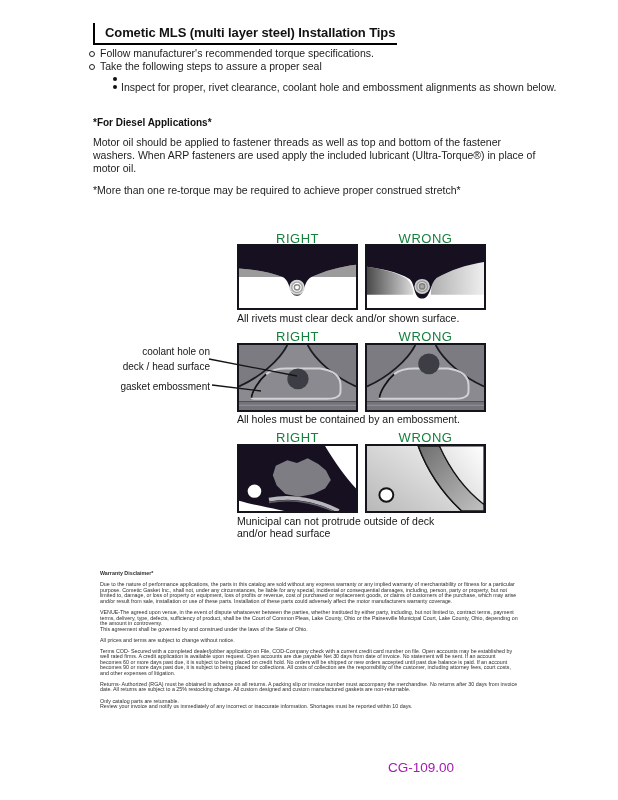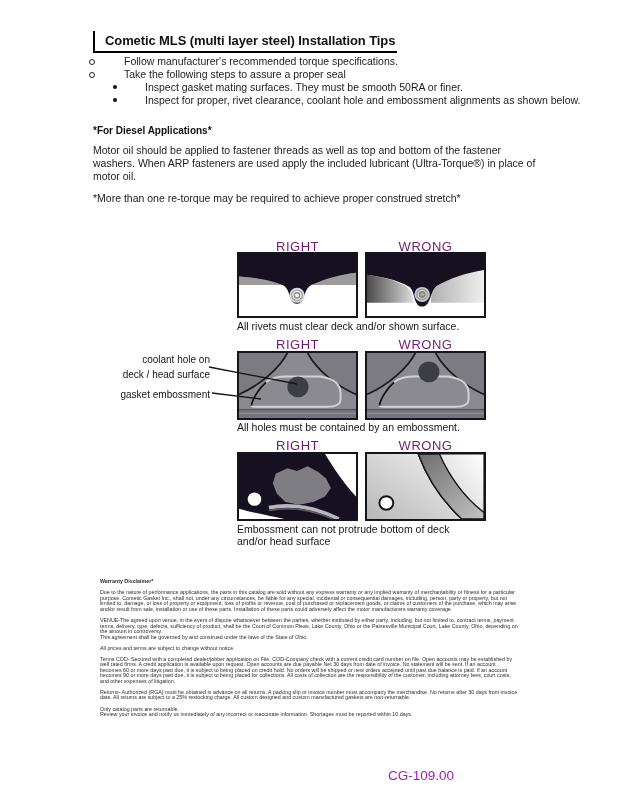--- a/index.html
+++ b/index.html
@@ -1,37 +1,37 @@
 <!DOCTYPE html>
 <html><head>
 <meta charset="utf-8">
 <style>
   html,body{margin:0;padding:0;background:#fff;}
   .page{position:relative;width:618px;height:780px;background:#ffffff;
-        font-family:"Liberation Sans","DejaVu Sans",sans-serif;color:#1c1c1c;overflow:hidden;margin-top:8px;}
+        font-family:"Liberation Sans","DejaVu Sans",sans-serif;color:#1c1c1c;overflow:hidden;}
 
   
   .title-wrap{position:absolute;left:93px;top:23px;display:inline-block;
               border-left:2.5px solid #000;border-bottom:2.5px solid #000;
               padding:2px 2px 3px 10px;font-size:13px;font-weight:bold;letter-spacing:-0.1px;color:#111;}
 
   
   .bullets{position:absolute;left:89px;top:47px;font-size:10.5px;line-height:13px;white-space:nowrap;}
-  .b-row{display:flex;align-items:flex-start;gap:24px;}
+  .b-row{display:flex;align-items:flex-start;}
   .b-row.sub{margin-left:24px;}
   .mk-open{flex:0 0 auto;width:4px;height:4px;border:1px solid #222;border-radius:50%;margin:4px 5px 0 0;}
   .mk-dot{flex:0 0 auto;width:4px;height:4px;background:#111;border-radius:50%;margin:4px 4px 0 0;}
 
   
   .diesel{position:absolute;left:93px;top:116px;width:450px;font-size:10.5px;line-height:13px;}
   .d-head{font-weight:bold;font-size:10px;margin:0 0 7px 0;color:#111;}
   .diesel p{margin:0 0 9px 0;}
 
   
-  .dg-label{position:absolute;width:121px;text-align:center;font-size:13px;letter-spacing:0.5px;color:#701a75;}
+  .dg-label{position:absolute;width:121px;text-align:center;font-size:13px;letter-spacing:0.5px;color:#15803d;}
   .dbox{position:absolute;width:121px;border:2px solid #14141c;box-sizing:border-box;background:#fff;}
   .dbox svg{display:block;width:100%;height:100%;}
   .h66{height:66px;} .h69{height:69px;}
   .caption{position:absolute;left:237px;font-size:10.5px;line-height:11.5px;color:#161616;white-space:pre-line;}
 
   
   .annot{position:absolute;left:99px;width:111px;text-align:right;font-size:10px;line-height:15px;color:#161616;white-space:pre-line;}
   .leaders{position:absolute;left:205px;top:350px;}
 
   
@@ -54,21 +54,20 @@
     <div class="b-row">
         <span class="mk-open"></span>
         <span>Follow manufacturer's recommended torque specifications.</span>
       </div>
     <div class="b-row">
         <span class="mk-open"></span>
         <span>Take the following steps to assure a proper seal</span>
       </div>
     <div class="b-row sub">
         <span class="mk-dot"></span>
-        <span>Inspect gasket mating surfaces.  They must be smooth 50RA or finer.</span>
       </div>
     <div class="b-row sub">
         <span class="mk-dot"></span>
         <span>Inspect for proper, rivet clearance, coolant hole and embossment alignments as shown below.</span>
       </div>
   </div>
 
   <div class="diesel">
     <div class="d-head">*For Diesel Applications*</div>
     <p>Motor oil should be applied to fastener threads as well as top and bottom of the fastener washers. When ARP fasteners are used apply the included lubricant (Ultra-Torque®) in place of motor oil.</p>
@@ -192,21 +191,21 @@
       </defs>
       <rect x="0" y="0" width="121" height="69" fill="#ffffff"></rect>
       <path d="M0,0 L53,0 C62,25 78,50 98,69 L0,69 Z" fill="url(#g3A)"></path>
       <path d="M53,0 C62,25 78,50 98,69" stroke="#141414" stroke-width="1.6" fill="none"></path>
       <path d="M53,0 L75,0 C86,25 102,47 121,62 L121,69 L98,69 C78,50 62,25 53,0 Z" fill="url(#g3B)" stroke="#141414" stroke-width="1.4"></path>
       <path d="M75,0 L121,0 L121,62 C102,47 86,25 75,0 Z" fill="url(#g3C)" stroke="#141414" stroke-width="1.2"></path>
       <circle cx="20" cy="52" r="7.2" fill="#ffffff" stroke="#141414" stroke-width="2"></circle>
     </svg>
   </div>
 
-  <div class="caption" style="top:516px;">Embossment can not protrude bottom of deck
+  <div class="caption" style="top:516px;">Municipal can not protrude outside of deck
 and/or head surface</div>
 
   <div class="legal">
     <div class="legal-inner">
       <div class="lh">Warranty Disclaimer*</div>
       <p>Due to the nature of performance applications, the parts in this catalog are sold without any express warranty or any implied warranty of merchantability or fitness for a particular purpose.  Cometic Gasket Inc., shall not, under any circumstances, be liable for any special, incidental or consequential damages, including, person, party or property, but not limited to, damage, or loss of property or equipment, loss of profits or revenue, cost of purchased or replacement goods, or claims of customers of the purchase, which may arise and/or result from sale, installation or use of these parts.  Installation of these parts could adversely affect the motor manufacturers warranty coverage.</p>
       <p>VENUE-The agreed upon venue, in the event of dispute whatsoever between the parties, whether instituted by either party, including, but not limited to, contract terms, payment terms, delivery, type, defects, sufficiency of product, shall be the Court of Common Pleas, Lake County, Ohio or the Painesville Municipal Court, Lake County, Ohio, depending on the amount in controversy.
 This agreement shall be governed by and construed under the laws of the State of Ohio.</p>
       <p>All prices and terms are subject to change without notice.</p>
       <p>Terms COD- Secured with a completed dealer/jobber application on File, COD-Company check with a current credit card number on file.  Open accounts may be established by well rated firms.  A credit application is available upon request.  Open accounts are due payable Net 30 days from date of invoice.  No statement will be sent.  If an account becomes 60 or more days past due, it is subject to being placed on credit hold.  No orders will be shipped or new orders accepted until past due balance is paid.  If an account becomes 90 or more days past due, it is subject to being placed for collections.  All costs of collection are the responsibility of the customer, including attorney fees, court costs, and other expenses of litigation.</p>

